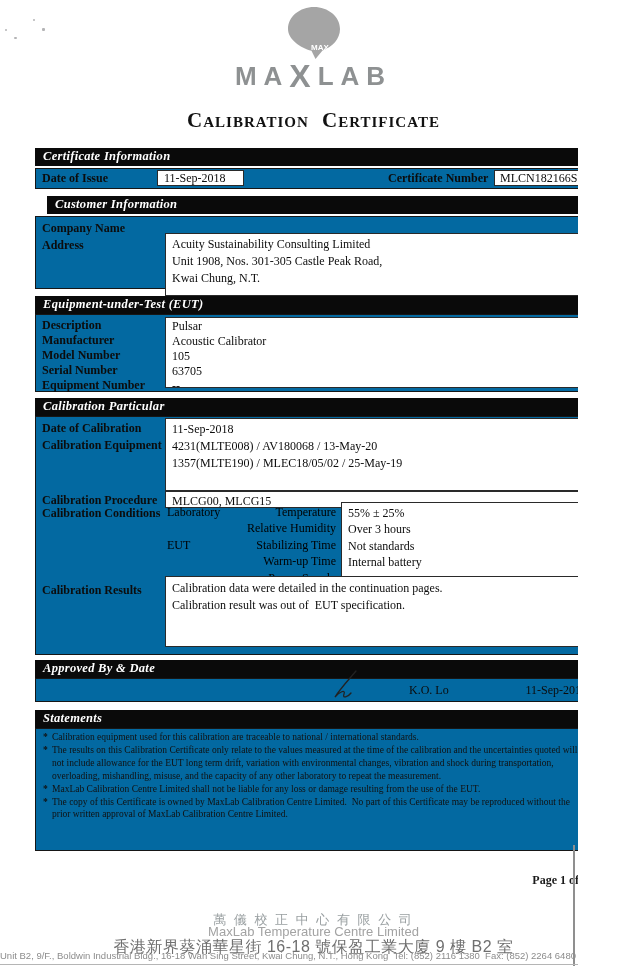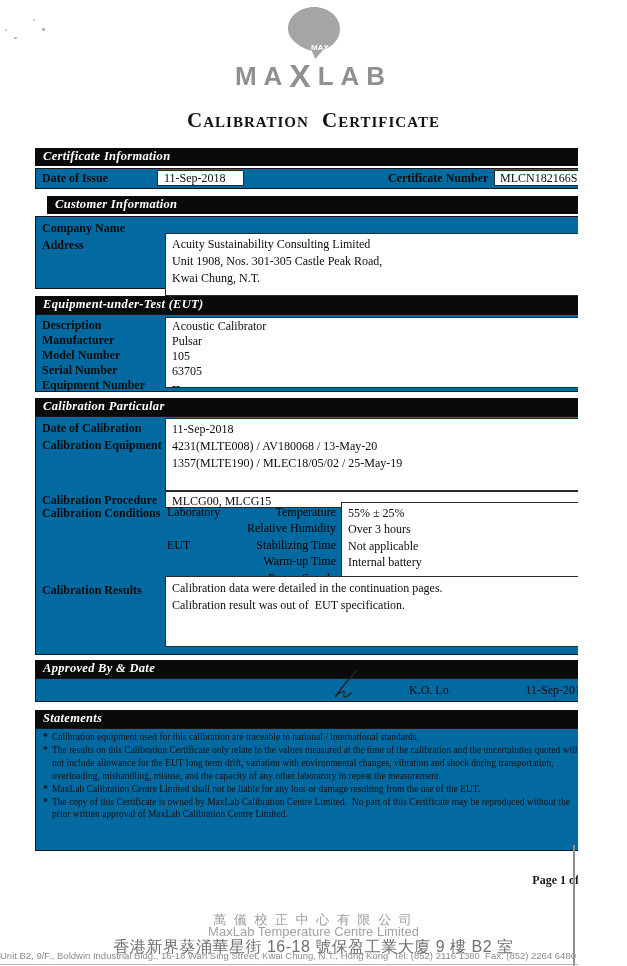--- a/index.html
+++ b/index.html
@@ -131,22 +131,22 @@
     <div class="bar" style="top:296px;">Equipment-under-Test (EUT)</div>
     <div class="sec-box" id="box-eut">
       <div class="labels">
         <div class="lbl">Description</div>
         <div class="lbl">Manufacturer</div>
         <div class="lbl">Model Number</div>
         <div class="lbl">Serial Number</div>
         <div class="lbl">Equipment Number</div>
       </div>
       <div class="vbox" id="box-eut-values">
+        <div class="val">Pulsar</div>
         <div class="val">Acoustic Calibrator</div>
-        <div class="val">Pulsar</div>
         <div class="val">105</div>
         <div class="val">63705</div>
         <div class="val">--</div>
       </div>
     </div>
 
     <div class="bar" style="top:398px;">Calibration Particular</div>
     <div class="sec-box" id="box-calib">
       <span class="lbl calib-lbl" style="top:4px;">Date of Calibration</span>
       <span class="lbl calib-lbl" style="top:21px;">Calibration Equipment</span>
@@ -171,21 +171,21 @@
       <div class="cond-col" id="cond-props">
         <div>Temperature</div>
         <div>Relative Humidity</div>
         <div>Stabilizing Time</div>
         <div>Warm-up Time</div>
         <div>Power Supply</div>
       </div>
       <div class="vbox" id="box-cond-values">
         <div class="val">55% ± 25%</div>
         <div class="val">Over 3 hours</div>
-        <div class="val">Not applicable</div>
+        <div class="val">Not standards</div>
         <div class="val">Internal battery</div>
       </div>
 
       <div class="vbox" id="box-results">
         <div class="val">Calibration data were detailed in the continuation pages.</div>
         <div class="val">Calibration result was out of  EUT specification.</div>
       </div>
     </div>
 
     <div class="bar" style="top:660px;">Approved By &amp; Date</div>

